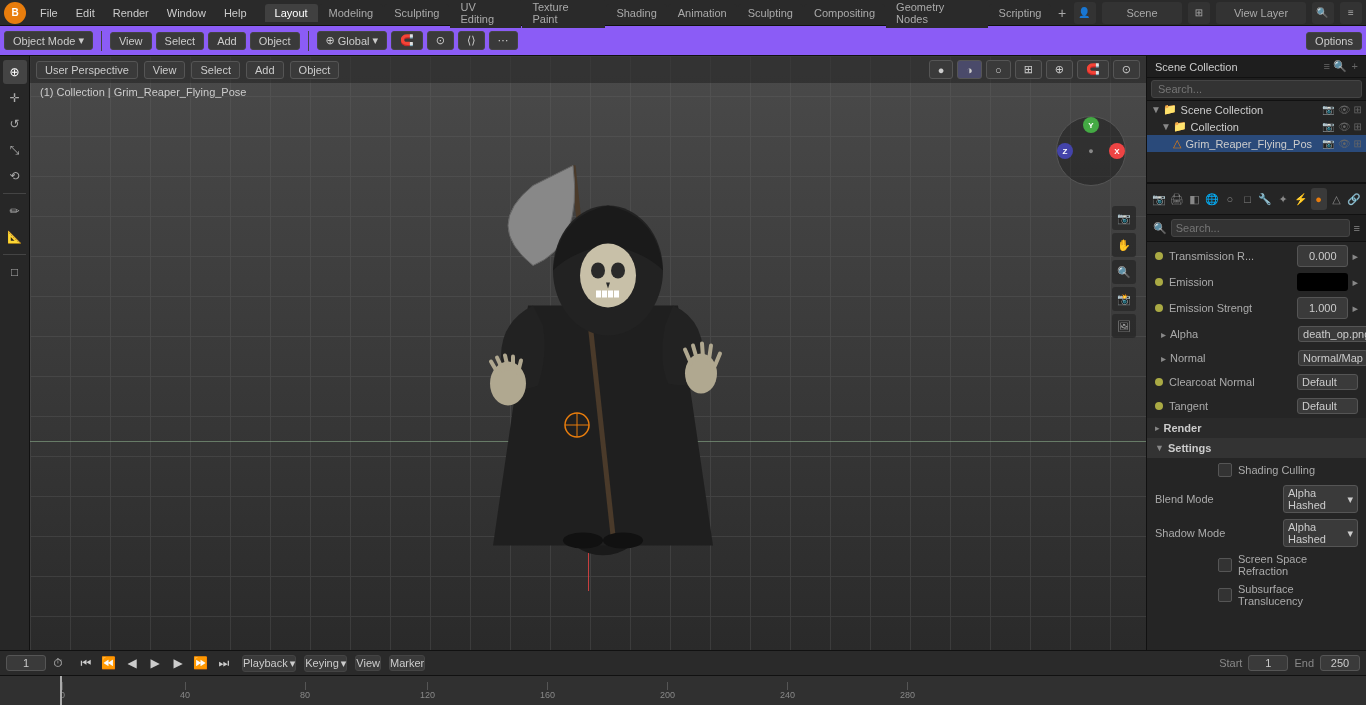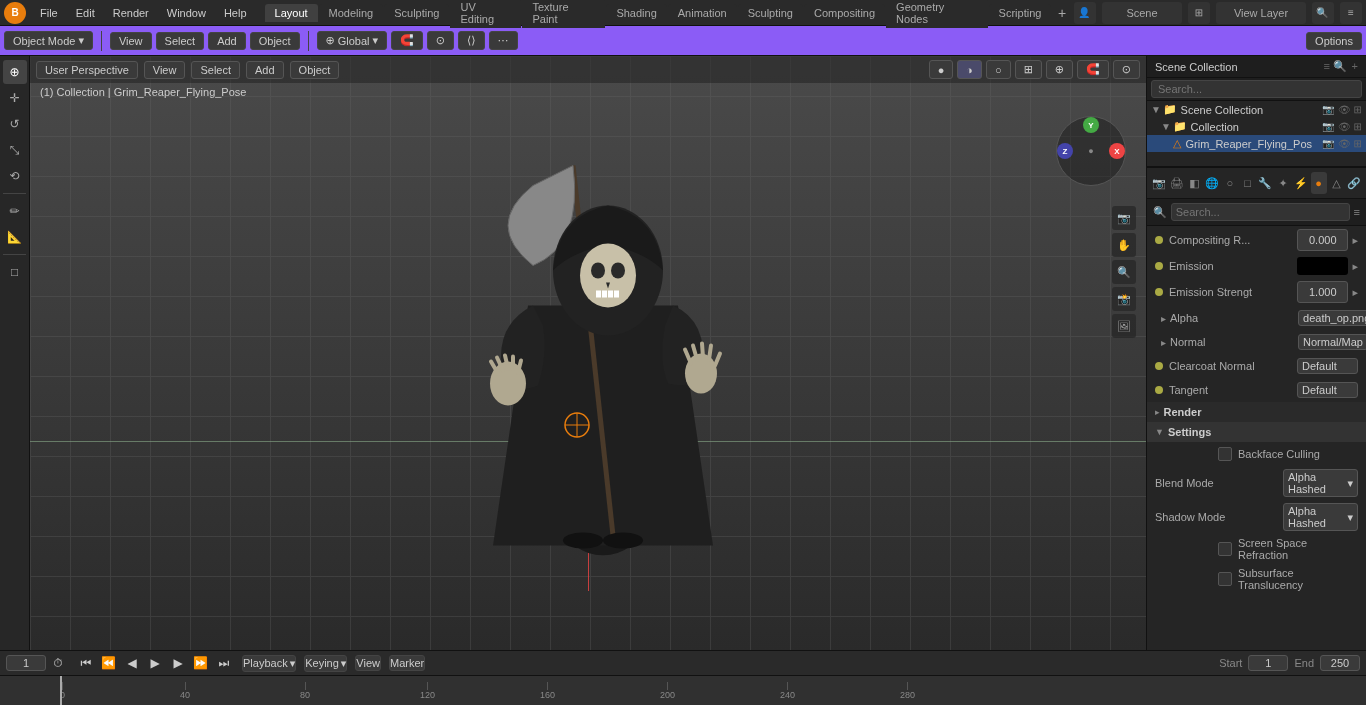--- a/index.html
+++ b/index.html
@@ -289,21 +289,21 @@
       <div class="vp-icon">📷</div>
       <div class="vp-icon">✋</div>
       <div class="vp-icon">🔍</div>
       <div class="vp-icon">📸</div>
       <div class="vp-icon">🖼</div>
     </div>
   </div>
 
   <div id="right-panel">
 
-    <div style="height:112px; border-bottom:2px solid #111;">
+    <div style="height:128px; border-bottom:2px solid #111;">
       <div class="collection-header">
         <span class="collection-title">Scene Collection</span>
         <div class="collection-actions">
           <span class="coll-action">≡</span>
           <span class="coll-action">🔍</span>
           <span class="coll-action">+</span>
         </div>
       </div>
       <div style="padding:2px 4px; background:#1e1e1e; border-bottom:1px solid #111;">
         <input class="outliner-search" placeholder="Search..." style="">
@@ -361,21 +361,21 @@
     <div class="prop-search">
       <span>🔍</span>
       <input style="flex: 1 1 0%; padding: 2px 4px; background: rgb(51, 51, 51); border: 1px solid rgb(68, 68, 68); border-radius: 3px; color: rgb(204, 204, 204); font-size: 11px; outline: none;" placeholder="Search...">
       <span style="color:#888; cursor:pointer;">≡</span>
     </div>
 
     <div id="right-panel-content">
 
       <div class="prop-row">
         <div class="prop-dot prop-dot-yellow"></div>
-        <div class="prop-label">Compositing R...</div>
+        <div class="prop-label">Transmission R...</div>
         <div class="prop-value">
           <div class="prop-input" style="display:block; line-height:18px;">0.000</div>
         </div>
         <span style="color:#888; margin-left:4px; font-size:11px;">▸</span>
       </div>
 
       <div class="prop-row">
         <div class="prop-dot prop-dot-yellow"></div>
         <div class="prop-label">Emission</div>
         <div class="prop-value">
@@ -440,21 +440,21 @@
         <span class="prop-section-title">Render</span>
       </div>
 
       <div class="prop-section-header" style="background:#333;">
         <span class="prop-section-arrow">▼</span>
         <span class="prop-section-title">Settings</span>
       </div>
 
       <div class="prop-row" style="justify-content:flex-end; padding-left:40px;">
         <div class="prop-checkbox"></div>
-        <div class="prop-label">Backface Culling</div>
+        <div class="prop-label">Shading Culling</div>
       </div>
 
       <div class="prop-row">
         <div class="prop-label">Blend Mode</div>
         <div class="prop-value">
           <div class="prop-dropdown">
             <span>Alpha Hashed</span> 
               <span>▾</span>
           </div>
         </div>

